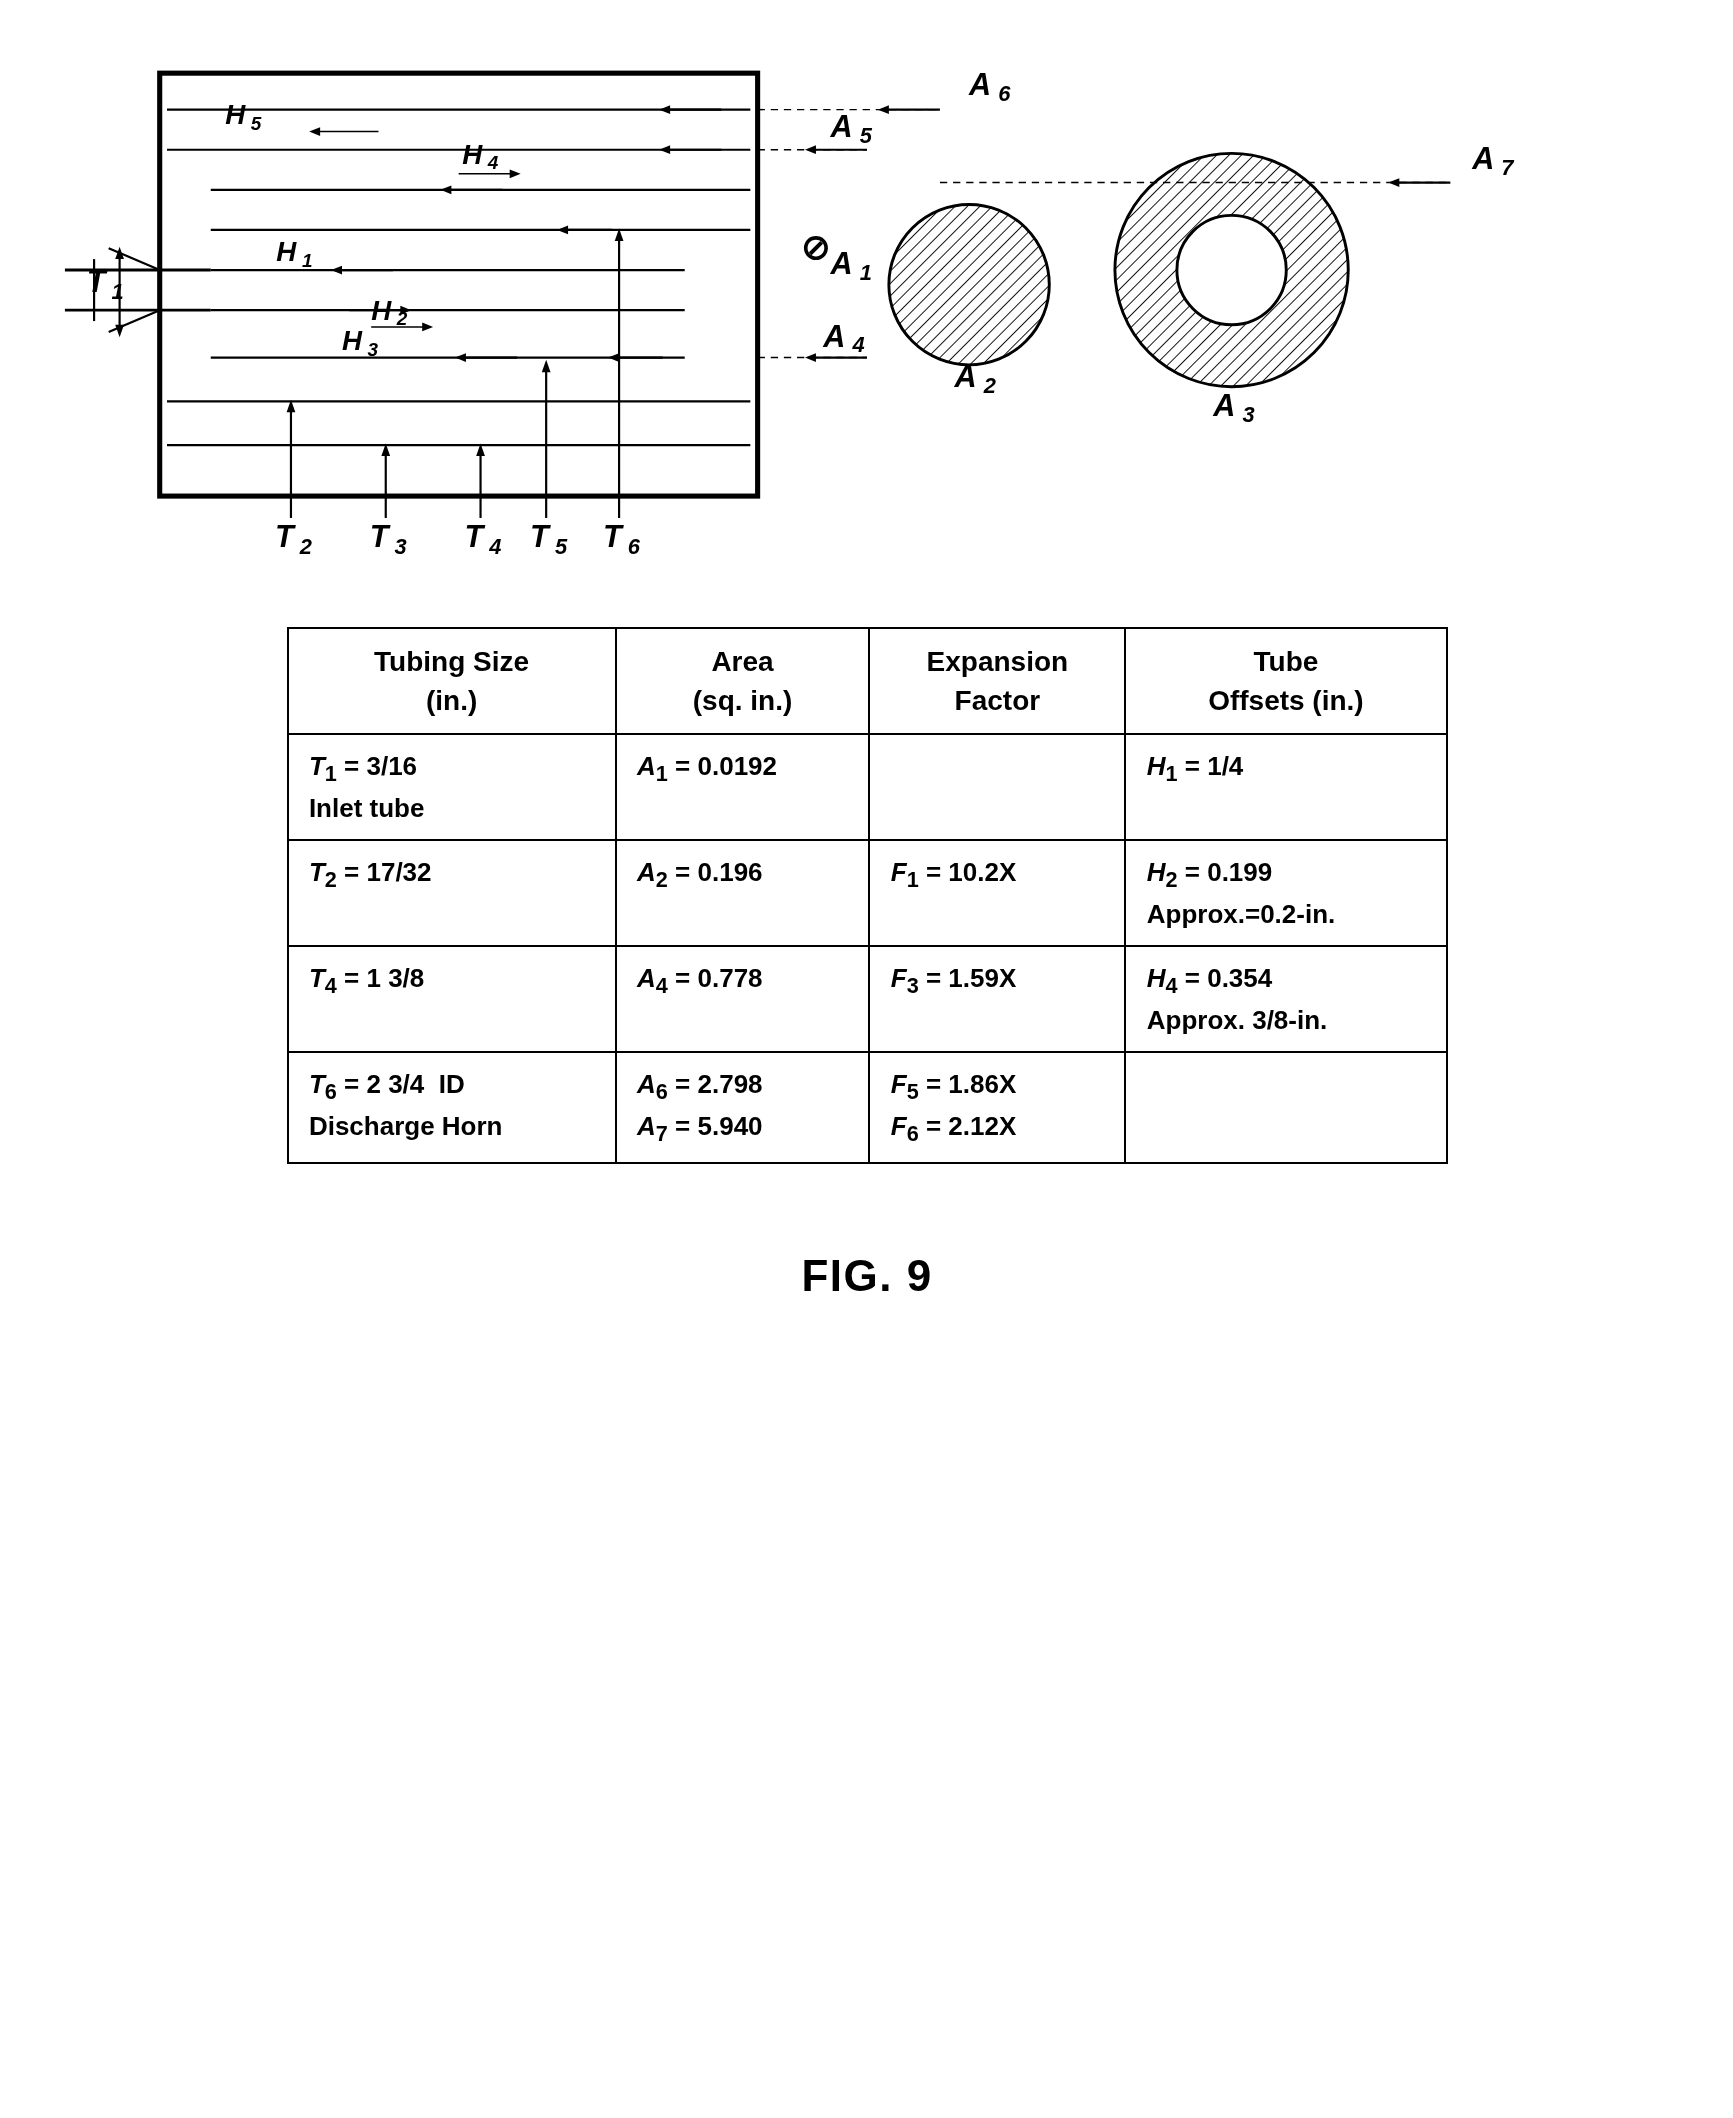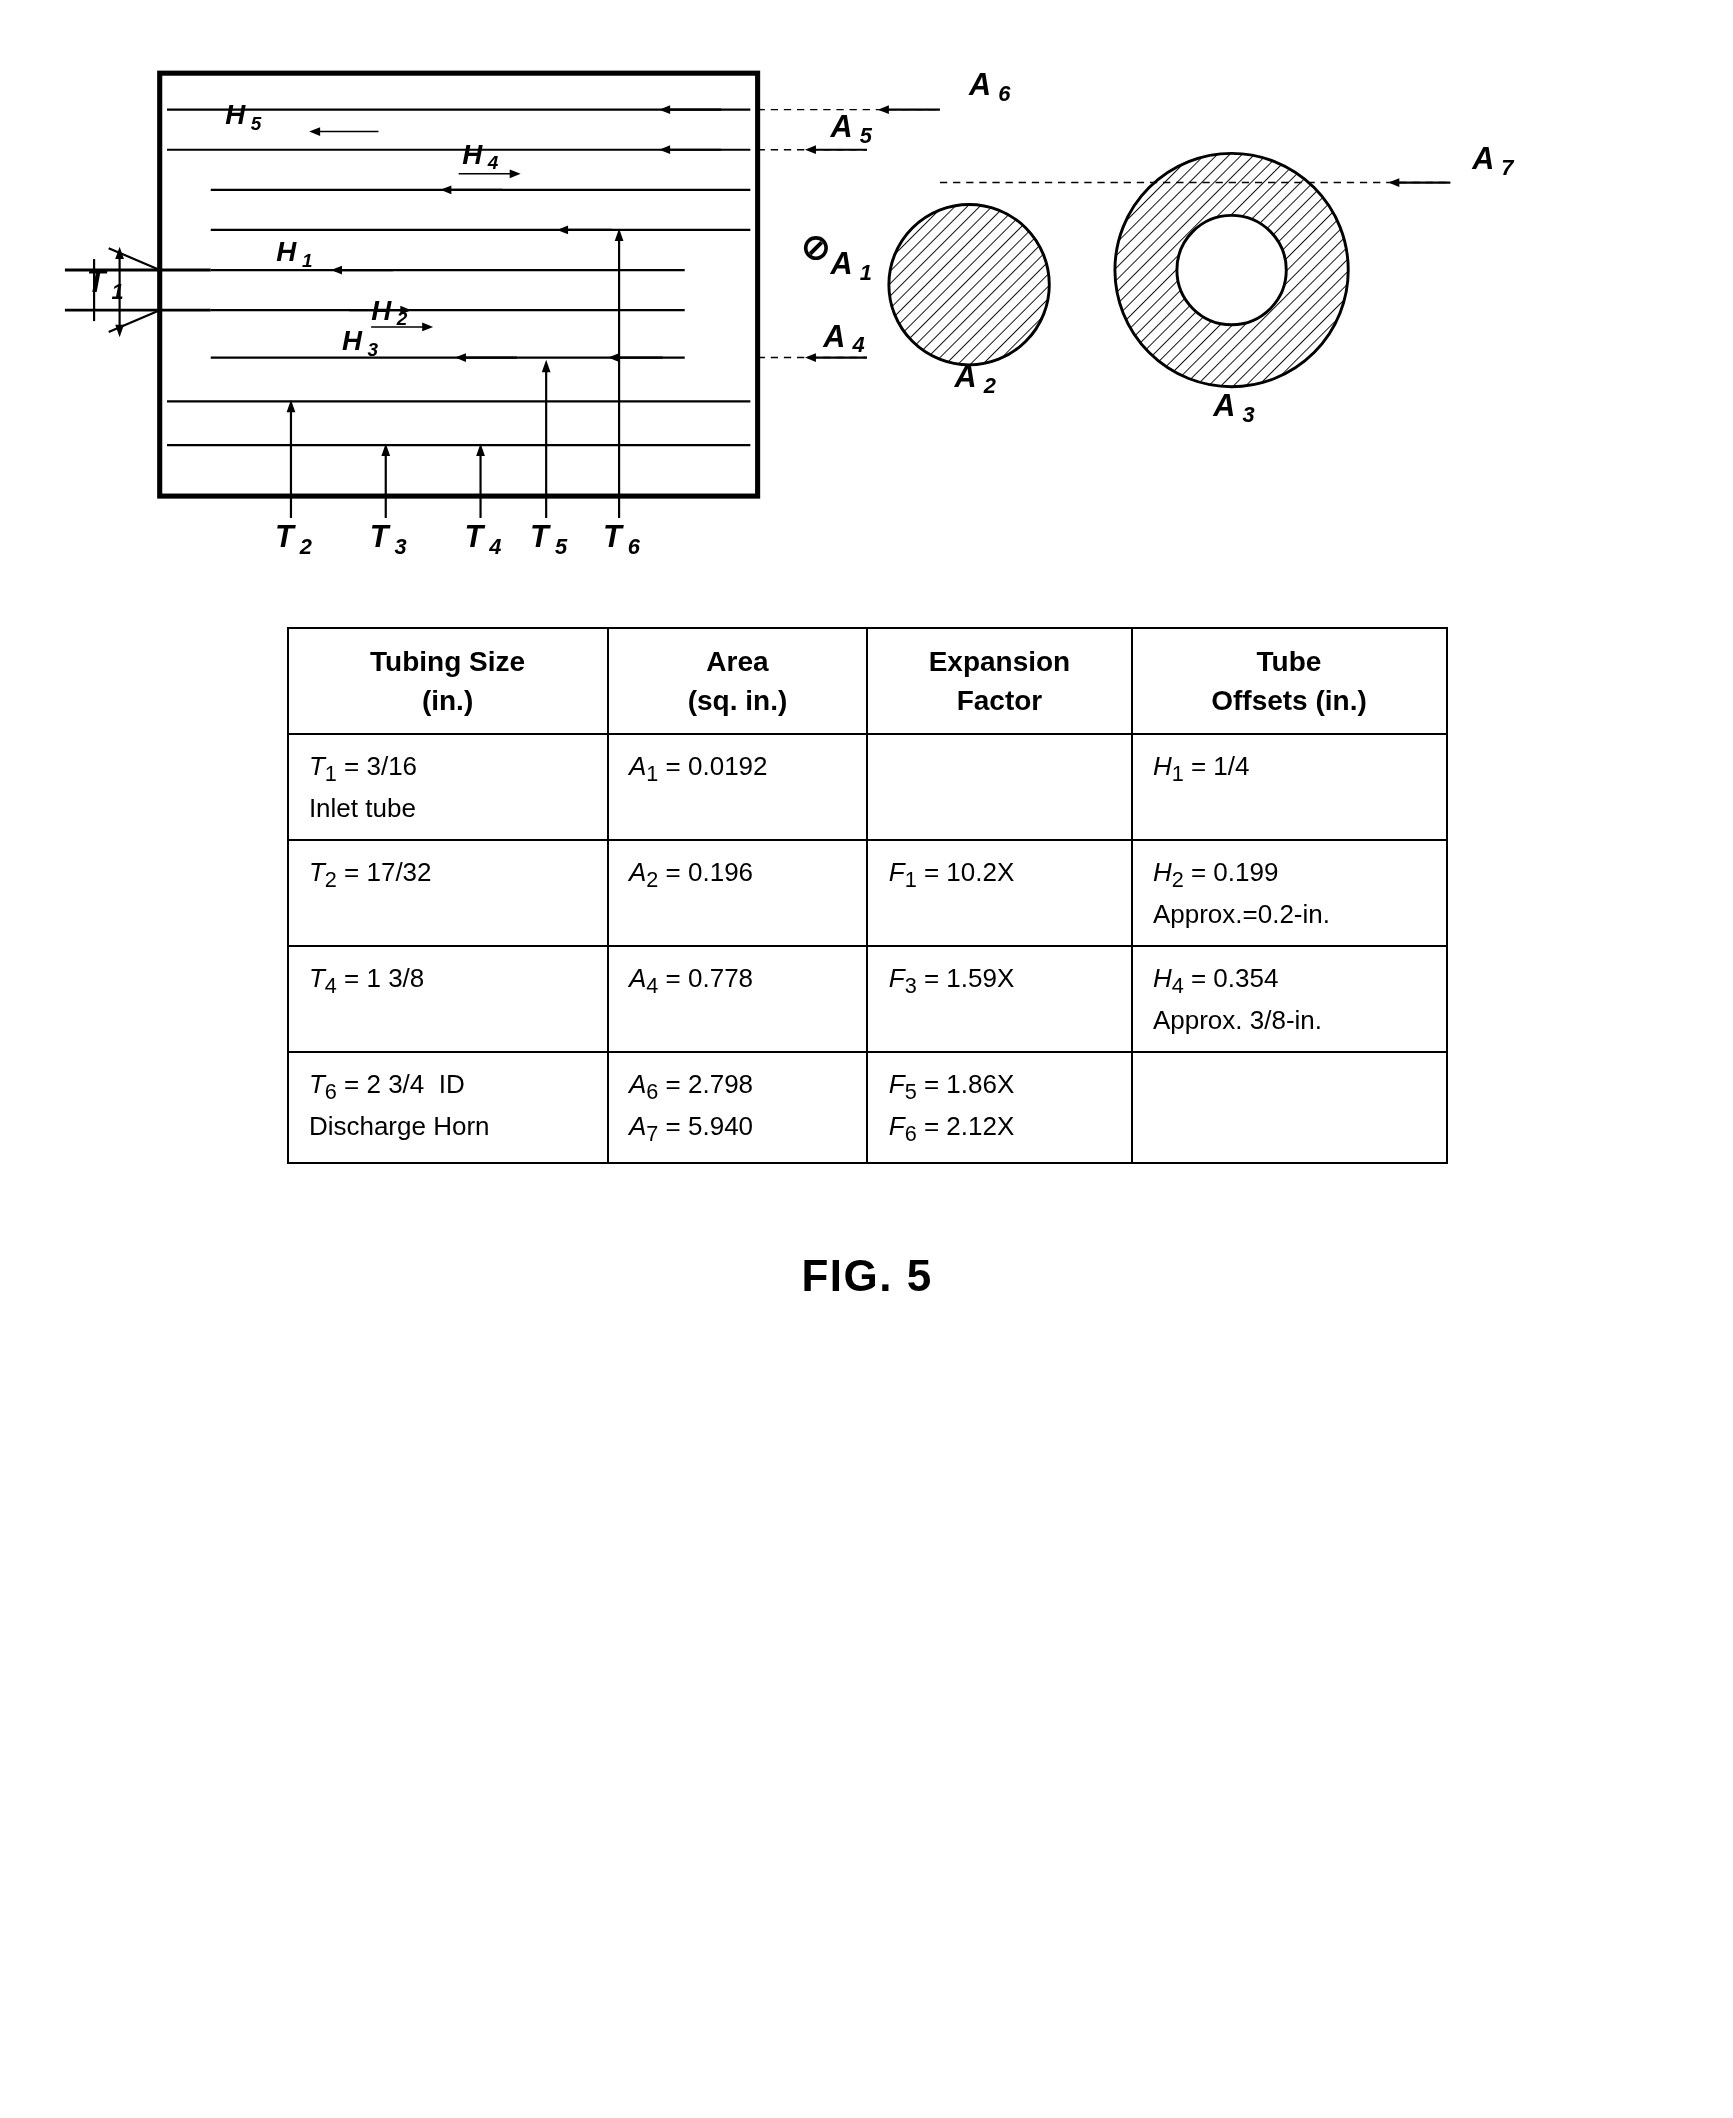--- a/index.html
+++ b/index.html
@@ -44,20 +44,21 @@
     table {
       border-collapse: collapse;
       width: 100%;
       font-size: 28px;
     }
     th, td {
       border: 2.2px solid #000;
       padding: 13px 20.4px;
       vertical-align: top;
       line-height: 1.4;
+      font-weight: bold;
     }
     th {
       font-weight: bold;
       text-align: center;
       vertical-align: middle;
     }
     td {
       font-size: 26px;
     }
 
@@ -328,14 +329,14 @@
         <td>
           <span class="it">F</span><sub>5</sub> = 1.86X<br>
           <span class="it">F</span><sub>6</sub> = 2.12X
         </td>
         <td></td>
       </tr>
     </tbody>
   </table>
 </div>
 
-<div class="fig-label">FIG. 5</div>
+<div class="fig-label">FIG. 9</div>
 
 
 </body></html>

